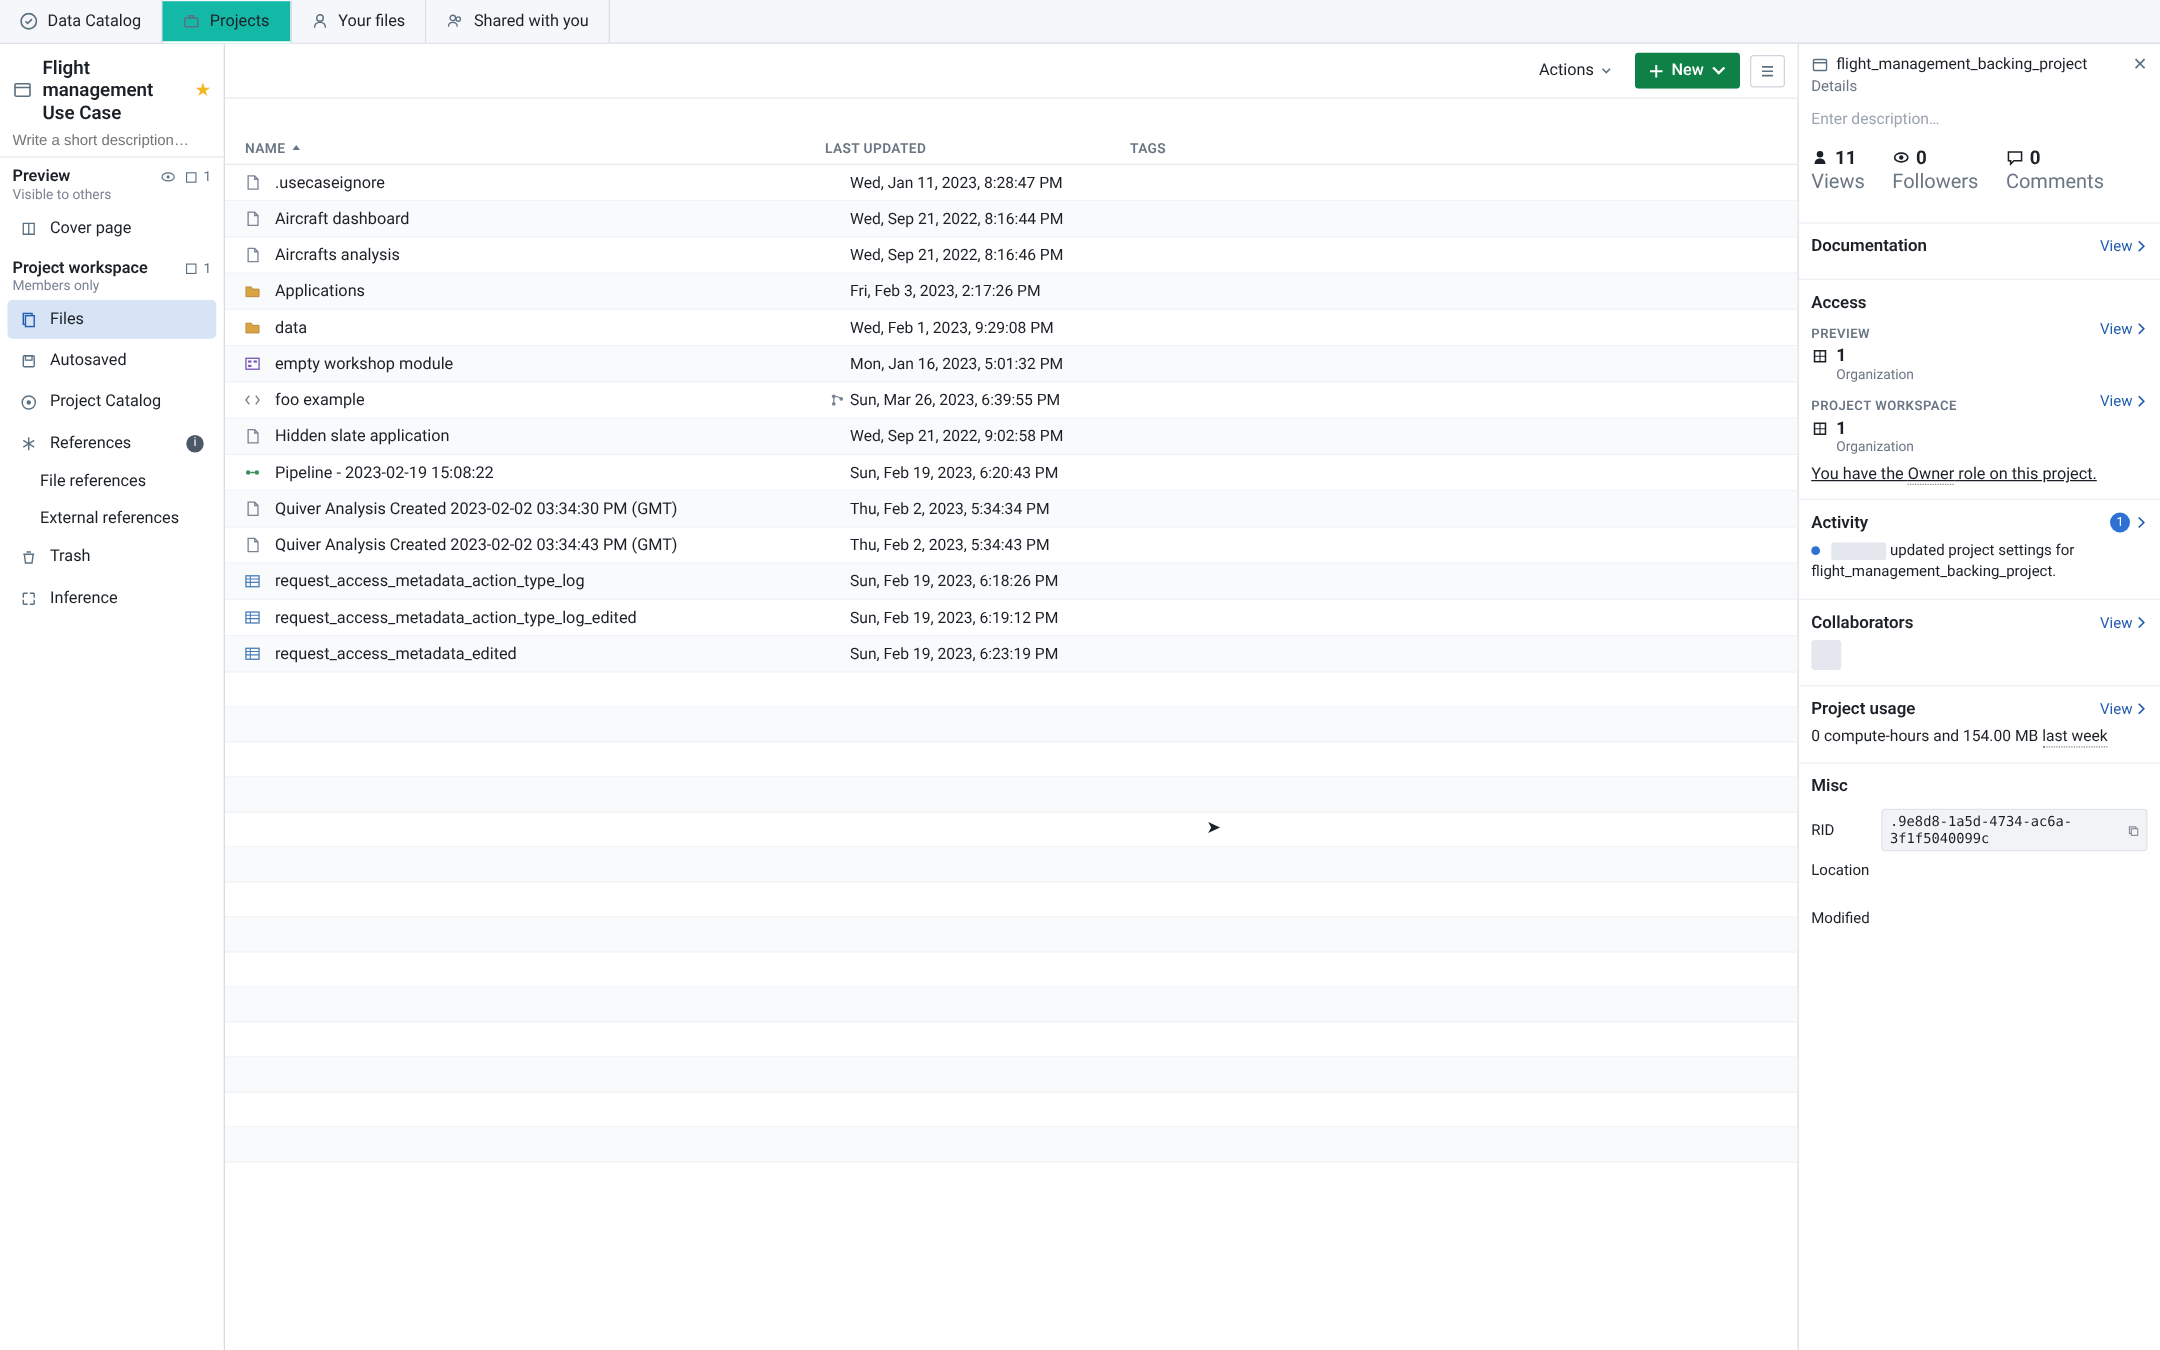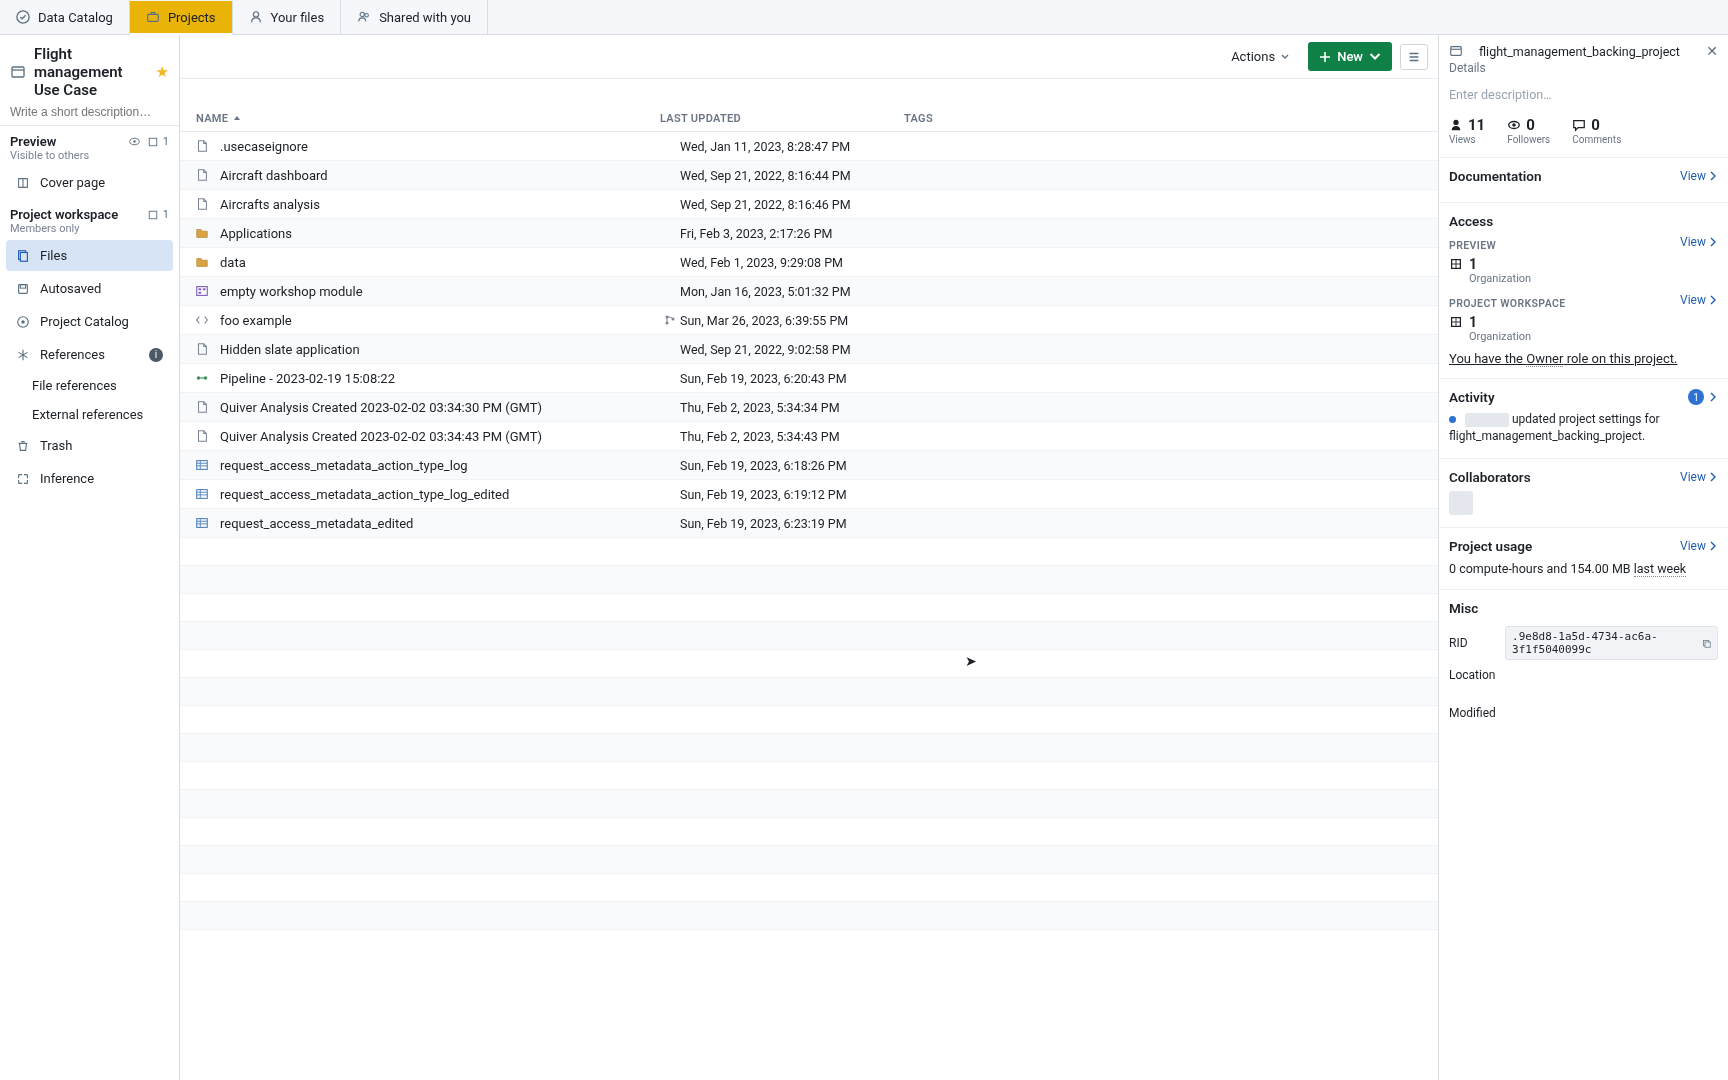--- a/index.html
+++ b/index.html
@@ -2,21 +2,21 @@
 <html><head>
 <meta charset="utf-8">
 <style>
 * { box-sizing: border-box; margin: 0; padding: 0; }
 body { font-family: -apple-system, BlinkMacSystemFont, "Segoe UI", Roboto, sans-serif; font-size: 13px; color: #1c2127; background: #fff; width: 1728px; height: 1080px; overflow: hidden; }
 .app { display: flex; flex-direction: column; height: 100%; }
 
 
 .top-tabs { display: flex; border-bottom: 1px solid #d8dce3; background: #f5f7fa; height: 35px; }
 .top-tab { display: flex; align-items: center; gap: 8px; padding: 0 16px; border-right: 1px solid #d8dce3; cursor: pointer; background: #f5f7fa; }
-.top-tab.active { background: #eab308; border-bottom: 2px solid #fff; position: relative; top: 1px; }
+.top-tab.active { background: #14b8a6; border-bottom: 2px solid #fff; position: relative; top: 1px; }
 .tab-icon { width: 14px; height: 14px; fill: #5c7080; }
 
 
 .main { display: flex; flex: 1; overflow: hidden; }
 
 
 .sidebar { width: 180px; border-right: 1px solid #d8dce3; display: flex; flex-direction: column; }
 .sidebar-header { padding: 10px 10px 4px 10px; border-bottom: 1px solid #e6e9ee; }
 .title-row { display: flex; align-items: center; gap: 8px; }
 .title-row svg { width: 16px; height: 16px; fill: #5c7080; flex-shrink:0;}
@@ -66,31 +66,31 @@
 .row-tags { flex:1;}
 .row-extra { width:20px; display:flex; justify-content:center;}
 .row-extra svg{width:12px;height:12px;fill:#7a8494;}
 
 .empty-row { height:28px; border-bottom:1px solid #f0f2f5;}
 .empty-row:nth-child(even){background:#f9fafb;}
 
 
 .details { width: 290px; border-left:1px solid #d8dce3; overflow:auto; display:flex; flex-direction:column;}
 .details-head { display:flex; align-items:center; justify-content:space-between; padding:8px 10px 2px 10px;}
-.details-head-left { display:flex; align-items:center; gap:16px; font-size:12.5px; }
+.details-head-left { display:flex; align-items:center; gap:6px; font-size:12.5px; }
 .details-head-left svg{width:14px;height:14px;fill:#5c7080;}
 .close-x { cursor:pointer; font-size:14px; color:#5c7080;}
 .details-sub { font-size:12px; color:#6b7684; padding:0 10px 8px 10px;}
 .desc-enter { padding:4px 10px 12px 10px; color:#9aa3b0; font-size:12.5px;}
 
-.stats-row { display:flex; gap:22px; padding:2px 10px 12px 10px; border-bottom:1px solid #eceff3;}
+.stats-row { display:flex; gap:22px; padding:2px 10px 24px 10px; border-bottom:1px solid #eceff3;}
 .stat { display:flex; flex-direction:column;}
 .stat-top{ display:flex; align-items:center; gap:5px; font-weight:700; font-size:15px;}
 .stat-top svg{width:14px;height:14px;fill:#1c2127;}
-.stat-sub{font-size:10px;color:#6b7684;}
+.stat-sub{font-size:16px;color:#6b7684;}
 
 .section { padding:10px 10px 12px 10px; border-bottom:1px solid #eceff3;}
 .section-hd { display:flex; align-items:center; justify-content:space-between; margin-bottom:6px;}
 .section-hd .hd{ font-weight:600; font-size:13.5px;}
 .view-link{ color:#215db0; font-size:12px; display:flex; align-items:center; gap:2px; cursor:pointer;}
 .view-link svg{width:10px;height:10px;fill:#215db0;}
 .section p{ font-size:12.5px; line-height:1.4; color:#1c2127;}
 
 .small-label{font-size:10.5px;color:#6b7684;text-transform:uppercase;letter-spacing:.4px;font-weight:600;margin-top:4px;}
 .org-line{display:flex;align-items:center;gap:6px;margin-top:4px;}

